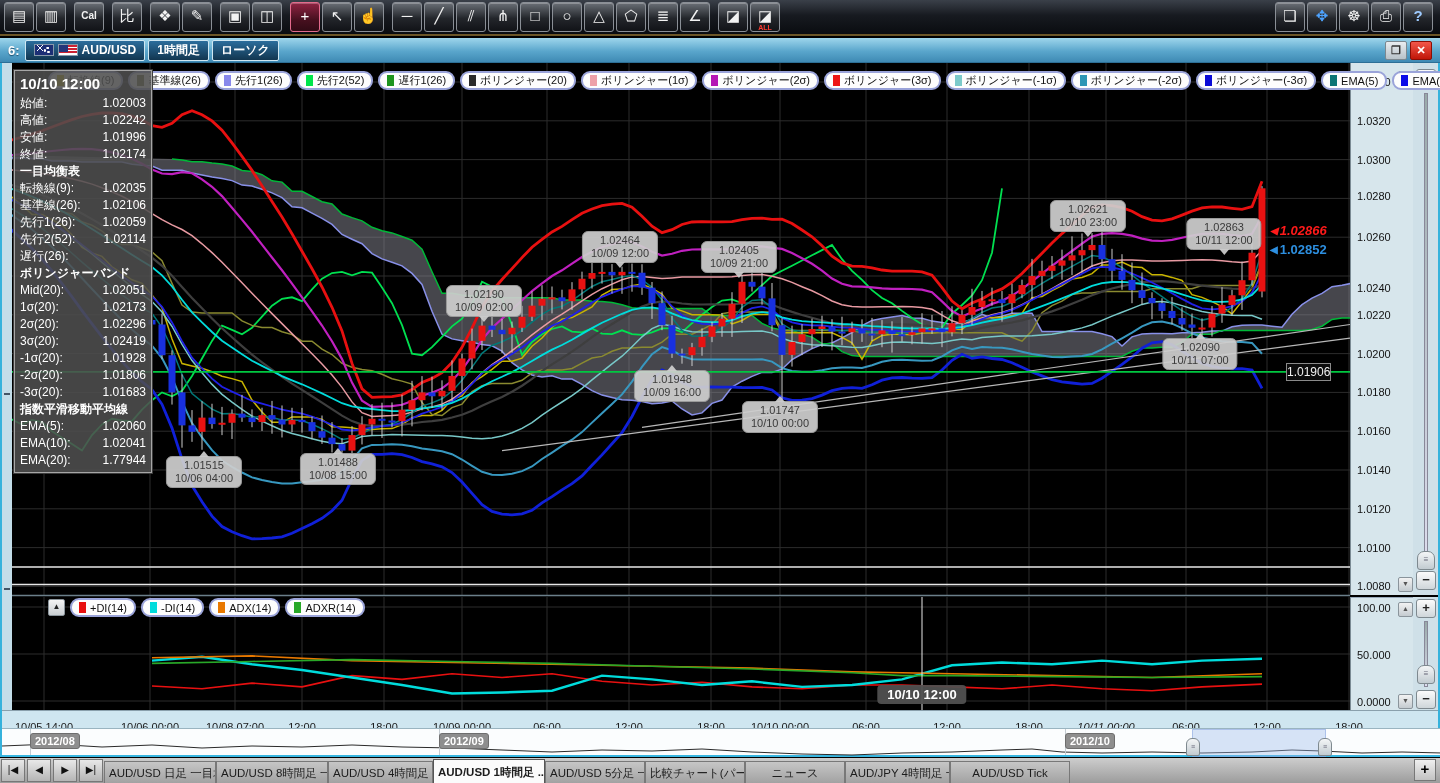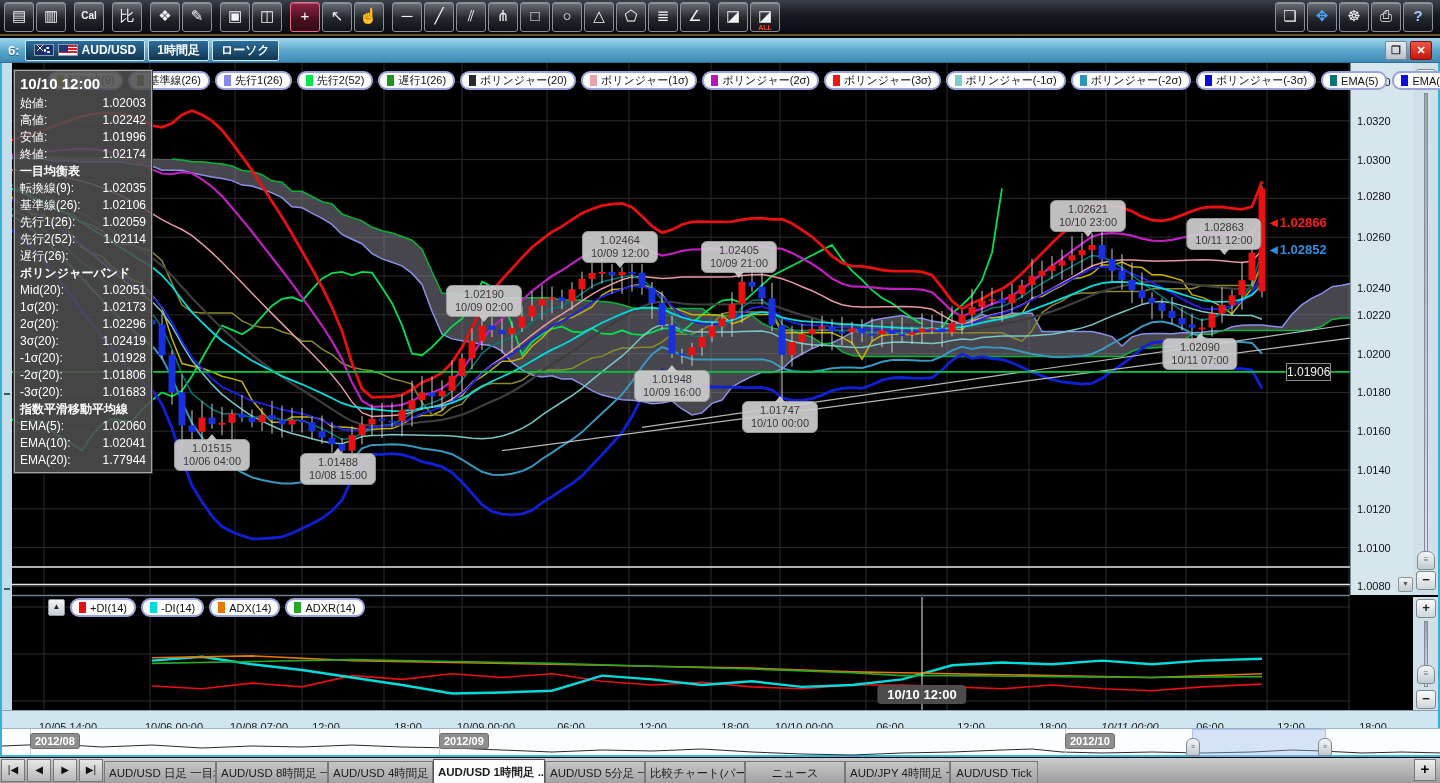--- a/index.html
+++ b/index.html
@@ -45,21 +45,21 @@
   .tick{position:absolute;left:6px;font-size:11px;color:#111;}
   .ax-mini{position:absolute;left:47px;width:13px;height:13px;background:linear-gradient(#f2f2f2,#c4cbd0);border:1px solid #8a949b;font-size:7px;line-height:12px;text-align:center;color:#555;border-radius:2px;}
   #scrollcol-main,#scrollcol-dmi{position:absolute;left:1411px;width:25px;background:#cfe0e8;}
   #scrollcol-main{top:0;height:532px;}
   #scrollcol-dmi{top:534px;height:113px;}
   .sc-btn{position:absolute;left:3px;width:18px;height:17px;background:linear-gradient(#fbfbfb,#cfd6da);border:1px solid #7e898f;border-radius:3px;text-align:center;line-height:15px;font-weight:bold;font-size:13px;color:#222;}
   .sc-track{position:absolute;left:11px;width:2px;background:linear-gradient(#9aa,#dde);border:1px solid #889;}
   .sc-grip{position:absolute;left:4px;width:16px;height:17px;background:linear-gradient(#f4f6f7,#c2cbd1);border:1px solid #7e898f;border-radius:7px 7px 3px 3px;text-align:center;line-height:16px;font-size:8px;color:#667;}
   
   #time-axis{position:absolute;left:0px;top:647px;width:1436px;height:18px;background:#cfe6f0;border-top:1px solid #8aa0ac;}
-  .tx-label{position:absolute;top:10px;transform:translateX(-50%);font-size:11px;color:#1a1a1a;white-space:nowrap;margin-left:24px;}
+  .tx-label{position:absolute;top:10px;transform:translateX(-50%);font-size:11px;color:#1a1a1a;white-space:nowrap;}
   #navigator{position:absolute;left:0;top:665px;width:1440px;height:29px;background:#fbfdfe;border-top:1px solid #9ab4c0;border-bottom:2px solid #38b6e0;box-sizing:border-box;}
   .month-badge{position:absolute;top:4px;background:#8e8e8e;border:1px solid #6e6e6e;border-radius:3px;color:#fff;font-size:11px;font-weight:bold;padding:0 4px;line-height:14px;}
   .month-line{position:absolute;top:0;width:1px;height:26px;background:#c4ccd2;}
   #nav-selection{position:absolute;top:0;height:26px;background:rgba(155,185,235,.38);border:1px solid rgba(130,160,220,.5);}
   .nav-grip{position:absolute;top:9px;width:12px;height:16px;background:linear-gradient(#f4f6f7,#c2cbd1);border:1px solid #7e898f;border-radius:6px 6px 2px 2px;font-size:7px;line-height:15px;text-align:center;color:#667;}
   
   .anno{position:absolute;transform:translateX(-50%);background:rgba(205,205,205,.93);border:1px solid #9a9a9a;border-radius:6px;color:#3a3a3a;font-size:11px;line-height:13px;text-align:center;padding:2px 8px;z-index:4;white-space:nowrap;}
   .anno .tri{position:absolute;left:50%;margin-left:-5px;width:0;height:0;border-left:5px solid transparent;border-right:5px solid transparent;}
   .anno.down .tri{bottom:-6px;border-top:6px solid rgba(205,205,205,.93);}
   .anno.up .tri{top:-6px;border-bottom:6px solid rgba(205,205,205,.93);}
@@ -645,37 +645,37 @@
         <div class="anno up" style="left: 670px; top: 307px;">
           <div>1.01948</div>
           <div>10/09 16:00</div>
           <div class="tri"></div>
         </div>
         <div class="anno up" style="left: 778px; top: 338px;">
           <div>1.01747</div>
           <div>10/10 00:00</div>
           <div class="tri"></div>
         </div>
-        <div class="anno up" style="left: 202px; top: 376px; margin-left: 8px;">
+        <div class="anno up" style="left: 202px; top: 393px;">
           <div>1.01515</div>
           <div>10/06 04:00</div>
           <div class="tri"></div>
         </div>
         <div class="anno up" style="left: 336px; top: 390px;">
           <div>1.01488</div>
           <div>10/08 15:00</div>
           <div class="tri"></div>
         </div>
         <div class="anno up" style="left: 1198px; top: 275px;">
           <div>1.02090</div>
           <div>10/11 07:00</div>
           <div class="tri"></div>
         </div>
       </div>
-    <div id="quote-ask" style="left: 1268px; top: 152px;"><span class="qtri">◀</span>1.02866</div>
+    <div id="quote-ask" style="left: 1268px; top: 160px; font-style: italic;"><span class="qtri">◀</span>1.02866</div>
     <div id="quote-bid" style="left: 1268px; top: 179px;"><span class="qtri" style="color:#2d8fe0">◀</span>1.02852</div>
     <div id="hline-label" style="left: 1284px; top: 299.836px;">1.01906</div>
     <div id="crosshair-tip" style="left: 920px; top: 622px;">10/10 12:00</div>
     <div id="price-axis">
         <div class="tick" style="top: 13px;">1.0340</div>
         <div class="tick" style="top: 51.8px;">1.0320</div>
         <div class="tick" style="top: 90.6px;">1.0300</div>
         <div class="tick" style="top: 127px;">1.0280</div>
         <div class="tick" style="top: 168.2px;">1.0260</div>
         <div class="tick" style="top: 207px; margin-top: 12px;">1.0240</div>
@@ -683,20 +683,27 @@
         <div class="tick" style="top: 284.6px;">1.0200</div>
         <div class="tick" style="top: 323.4px;">1.0180</div>
         <div class="tick" style="top: 362.2px;">1.0160</div>
         <div class="tick" style="top: 401px;">1.0140</div>
         <div class="tick" style="top: 439.8px;">1.0120</div>
         <div class="tick" style="top: 478.6px;">1.0100</div>
         <div class="tick" style="top: 517.4px;">1.0080</div>
         <div class="ax-mini" style="top: 8px;">▲</div>
         <div class="ax-mini" style="top: 514px;">▼</div>
       </div>
+    <div id="dmi-axis">
+        <div class="tick" style="top: 4px;">100.00</div>
+        <div class="tick" style="top: 51px;">50.000</div>
+        <div class="tick" style="top: 98px;">0.0000</div>
+        <div class="ax-mini" style="top: 4px;">▲</div>
+        <div class="ax-mini" style="top: 96px;">▼</div>
+      </div>
     <div id="scrollcol-main">
         <div class="sc-btn" style="top: 6px;">+</div>
         <div class="sc-btn" style="top: 508px;">−</div>
         <div class="sc-track" style="top: 30px; height: 470px;"></div>
         <div class="sc-grip" style="top: 488px;">≡</div>
       </div>
     <div id="scrollcol-dmi">
         <div class="sc-btn" style="top: 2px;">+</div>
         <div class="sc-btn" style="top: 93px;">−</div>
         <div class="sc-track" style="top: 24px; height: 64px;"></div>
@@ -734,16 +741,16 @@
       <div class="tab-nav">▶</div>
       <div class="tab-nav">▶|</div>
       <div class="tab" style="width: 112px;">AUD/USD 日足 一目均...</div>
       <div class="tab" style="width: 112px;">AUD/USD 8時間足 一...</div>
       <div class="tab" style="width: 105px;">AUD/USD 4時間足 一...</div>
       <div class="tab active" style="width: 112px;">AUD/USD 1時間足 ...</div>
       <div class="tab" style="width: 100px;">AUD/USD 5分足 一目...</div>
       <div class="tab" style="width: 100px;">比較チャート(パーセント...</div>
       <div class="tab" style="width: 100px;">ニュース</div>
       <div class="tab" style="width: 105px;">AUD/JPY 4時間足 一...</div>
-      <div class="tab" style="width: 88px;">AUD/USD Tick</div>
+      <div class="tab" style="width: 120px;">AUD/USD Tick</div>
       <div class="tab-add">+</div>
     </div>
 </div>
 
 </body></html>

